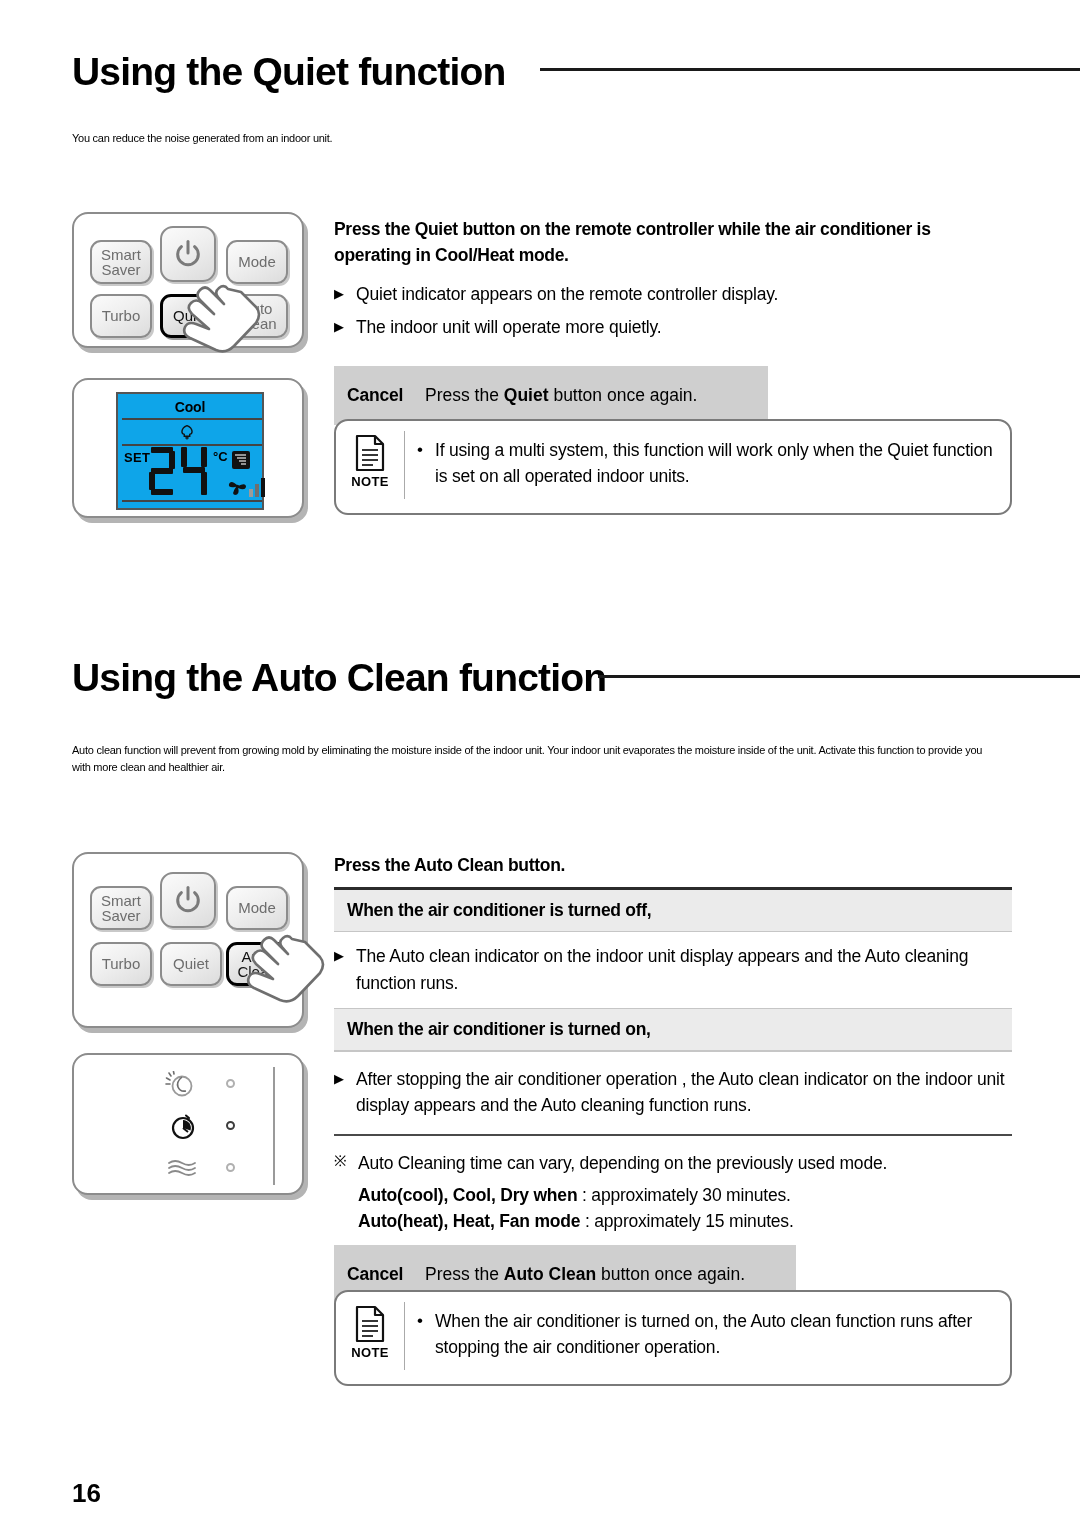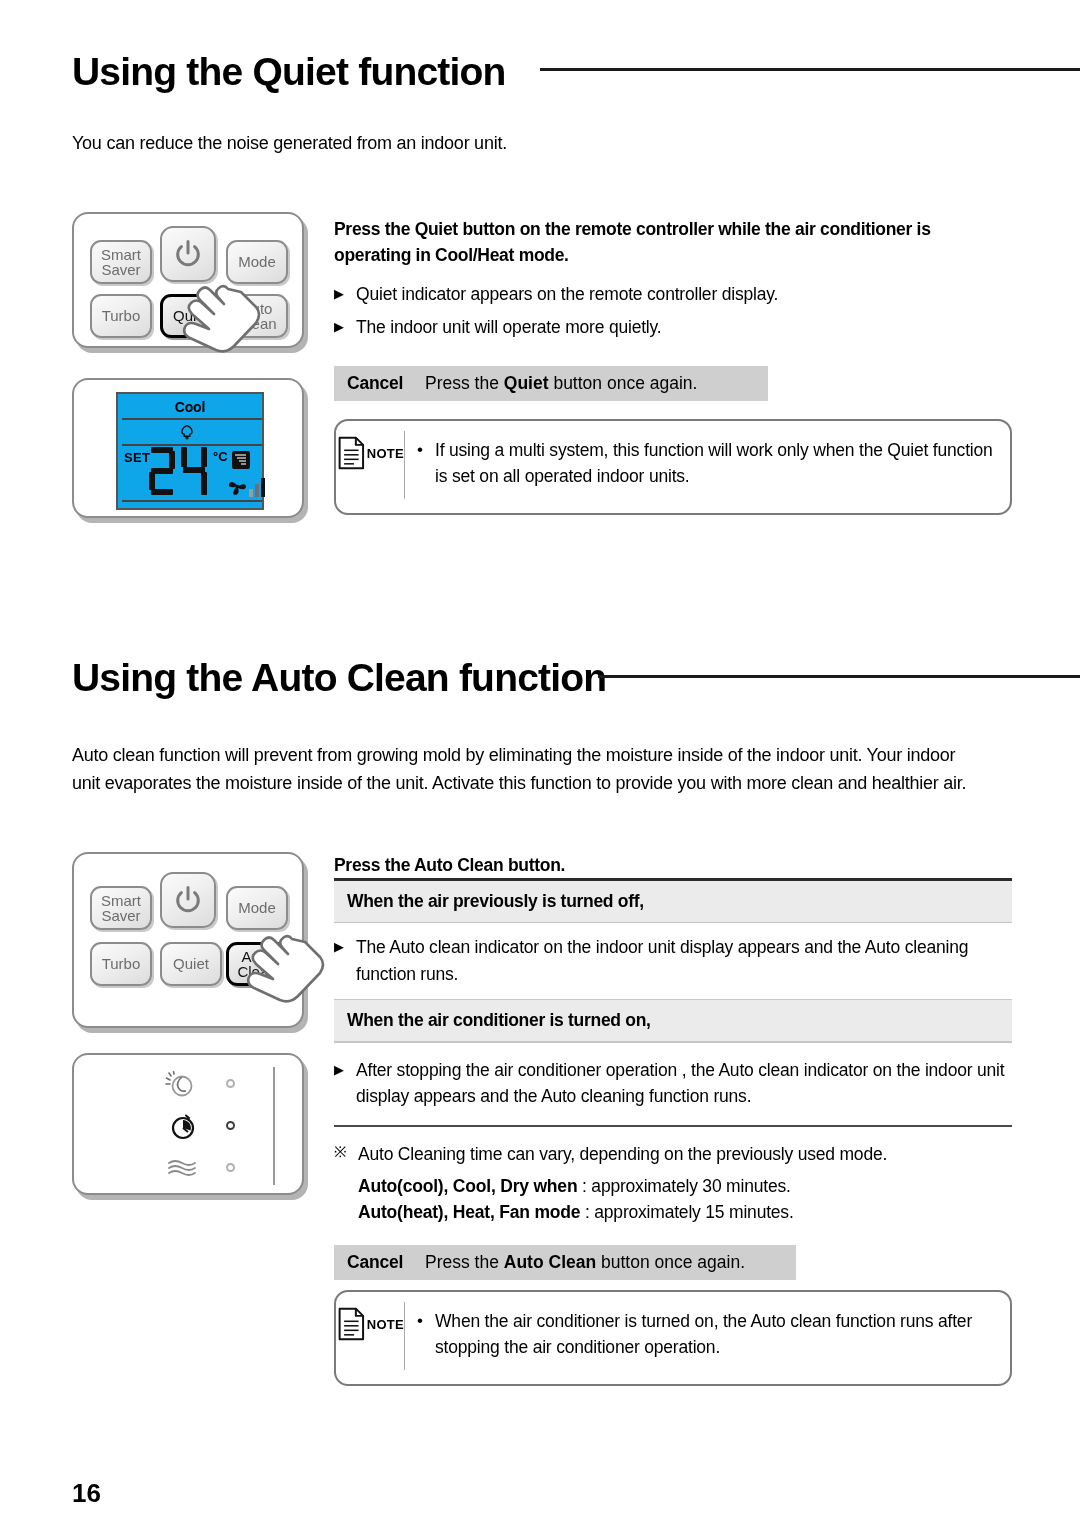--- a/index.html
+++ b/index.html
@@ -16,21 +16,21 @@
   .section-head { position: absolute; display: flex; }
   .section-head .title {
     font-size: 39px; font-weight: bold; letter-spacing: -0.8px;
     white-space: nowrap; line-height: 1;
   }
   .head-rule { height: 3px; background: #1a1a1a; flex: 1; margin-left: 22px; }
   .head-rule-wrap { position:absolute; display:flex; align-items:center; }
 
   
   .intro {
-    position: absolute; font-size: 18px; line-height: 1.55;
+    position: absolute; font-size: 11px; line-height: 1.55;
     letter-spacing: -0.25px;
   }
 
   
   .remote {
     position: absolute;
     background: #fff;
     border: 2.5px solid #8c8c8c;
     border-radius: 16px;
     box-shadow: 4px 5px 0 0 #b4b4b4;
@@ -88,38 +88,38 @@
     letter-spacing: -0.3px;
   }
   .bullet-row {
     display: flex; font-size: 17.5px; line-height: 1.5;
     letter-spacing: -0.2px;
   }
   .bullet-mark { width: 22px; flex: none; font-size: 13px; padding-top: 3px; }
   .dot-mark { width: 18px; flex: none; font-size: 17px; }
   .cancel-bar {
     background: #cfcfcf; display: flex; align-items: flex-end;
-    font-size: 17.5px; padding: 7px 13px;
+    font-size: 17.5px; padding: 19px 13px;
   }
   .cancel-label { font-weight: bold; width: 78px; flex: none; letter-spacing:-0.2px;}
   .gray-band {
     background: #ebebeb; font-size: 17.5px; font-weight: bold;
     padding: 10px 13px; letter-spacing: -0.3px;
   }
   .rule-dark { height: 2.5px; background: #2b2b2b; }
   .rule-light { height: 1.5px; background: #c6c6c6; }
   .rule-mid { height: 2px; background: #4a4a4a; }
 
   
   .notebox {
     position: absolute; border: 2.5px solid #7a7a7a; border-radius: 14px;
     background: #fff; display: flex; align-items: flex-start;
   }
   .note-side {
-    width: 68px; flex: none; display: flex; flex-direction: row;
+    width: 68px; flex: none; display: flex; flex-direction: column;
     align-items: center; padding-top: 12px;
   }
   .note-label { font-size: 13px; font-weight: bold; letter-spacing: 0.3px; margin-top: 1px; }
   .note-divider { width: 1.5px; background: #aaa; align-self: stretch; margin: 10px 0 14px 0; }
   .note-body {
     display: flex; font-size: 17.5px; line-height: 1.5;
     padding: 16px 14px 14px 12px; letter-spacing: -0.2px;
   }
 
   .page-num {
@@ -349,26 +349,26 @@
     </svg>
 
     <div class="led" style="left:152px; top:24px; width:9px; height:9px; border:2px solid #b0b0b0;"></div>
     <div class="led" style="left:152px; top:66px; width:9px; height:9px; border:2.5px solid #3d3d3d;"></div>
     <div class="led" style="left:152px; top:108px; width:9px; height:9px; border:2px solid #b0b0b0;"></div>
 
     <div class="idisp-sep" style="left:199px; top:12px; height:118px;"></div>
   </div>
 
   <div class="inst" style="left:334px; top:852px; width:678px;">
-    <div class="inst-title" style="">
+    <div class="inst-title" style="padding-bottom:9px;">
       <span>Press the </span><b>Auto Clean</b><span> button.</span>
     </div>
 
     <div class="rule-dark"></div>
-    <div class="gray-band">When the air previously is turned off,</div>
+    <div class="gray-band">When the air conditioner is turned off,</div>
     <div class="rule-light"></div>
 
     <div class="bullet-row" style="padding:11px 0 12px 0;">
       <span class="bullet-mark">▶</span>
       <span>The Auto clean indicator on the indoor unit display appears and the Auto cleaning function runs.</span>
     </div>
 
     <div class="rule-light"></div>
     <div class="gray-band">When the air conditioner is turned on,</div>
     <div class="rule-light"></div>

